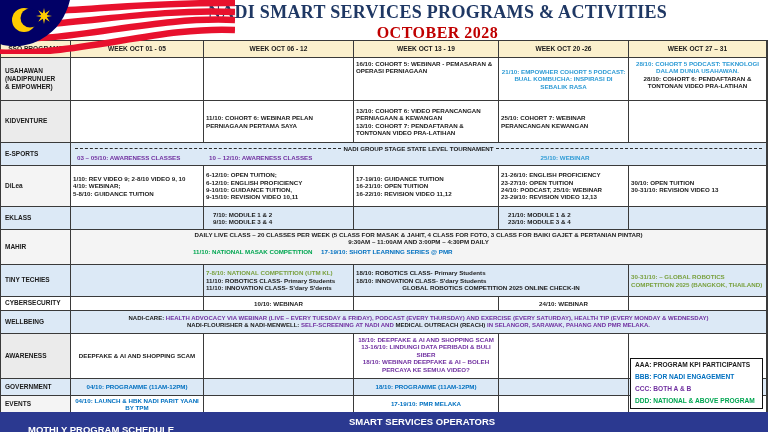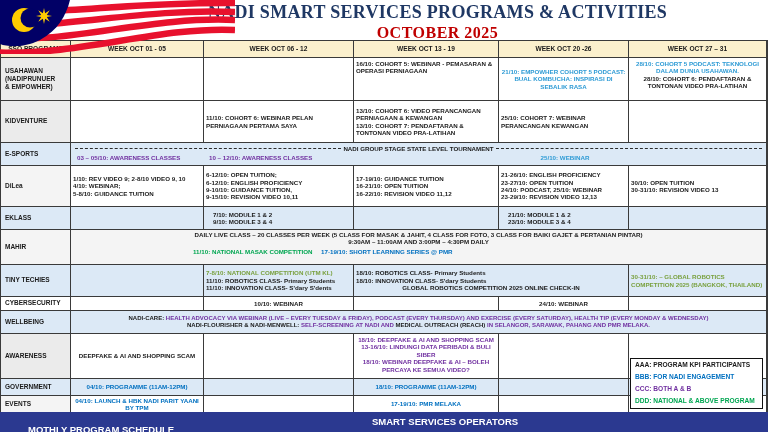--- a/index.html
+++ b/index.html
@@ -54,40 +54,40 @@
     padding:3px 4px;display:flex;flex-direction:column;justify-content:space-between;
     font-size:6.6px;font-weight:bold;line-height:1;
   }
   
   .footer{
     position:absolute;top:412px;left:0;width:768px;height:20px;background:#2B3990;
     color:#ffffff;font-weight:bold;font-size:9.5px;z-index:3;
   }
   .footer span{position:absolute;top:0;line-height:20px;white-space:nowrap;}
   .f-left{left:28px;margin-top:8px;}
-  .f-center{left:445px;transform:translateX(-50%);}
+  .f-center{left:422px;transform:translateX(-50%);}
   .f-right{right:14px;}
 </style>
 </head>
 <body>
 
 <svg class="flag" width="235" height="54" viewBox="0 0 235 54">
   <path d="M-5,10 C60,16 120,2 235,3" stroke="#E8112D" stroke-width="6.5" fill="none"></path>
   <path d="M-5,24 C60,30 140,8 235,12" stroke="#E8112D" stroke-width="6.5" fill="none"></path>
   <path d="M-5,38 C70,44 150,16 235,20" stroke="#E8112D" stroke-width="6.5" fill="none"></path>
   <path d="M-8,52 C70,58 160,26 235,30" stroke="#E8112D" stroke-width="6.5" fill="none"></path>
   <path d="M0,0 L70,0 C66,16 58,30 40,40 C24,48 8,47 0,44 Z" fill="#010066"></path>
   <circle cx="24" cy="20" r="12" fill="#FFCC00"></circle>
   <circle cx="30" cy="18" r="9.5" fill="#010066"></circle>
   <polygon fill="#FFCC00" points="44,8 45.1,13.2 49.7,10.3 46.8,14.9 52,16 46.8,17.1 49.7,21.7 45.1,18.8 44,24 42.9,18.8 38.3,21.7 41.2,17.1 36,16 41.2,14.9 38.3,10.3 42.9,13.2"></polygon>
 </svg>
 
 <div class="titlewrap">
   <div class="title">NADI SMART SERVICES PROGRAMS &amp; ACTIVITIES</div>
-  <div class="subtitle">OCTOBER 2025</div>
+  <div class="subtitle">OCTOBER 2028</div>
 </div>
 
 <div class="table">
 
   <div class="cell hdr">SSO PROGRAMS</div>
   <div class="cell hdr">WEEK OCT 01 - 05</div>
   <div class="cell hdr">WEEK OCT 06 - 12</div>
   <div class="cell hdr">WEEK OCT 13 - 19</div>
   <div class="cell hdr">WEEK OCT 20 -26</div>
   <div class="cell hdr">WEEK OCT 27 – 31</div>

